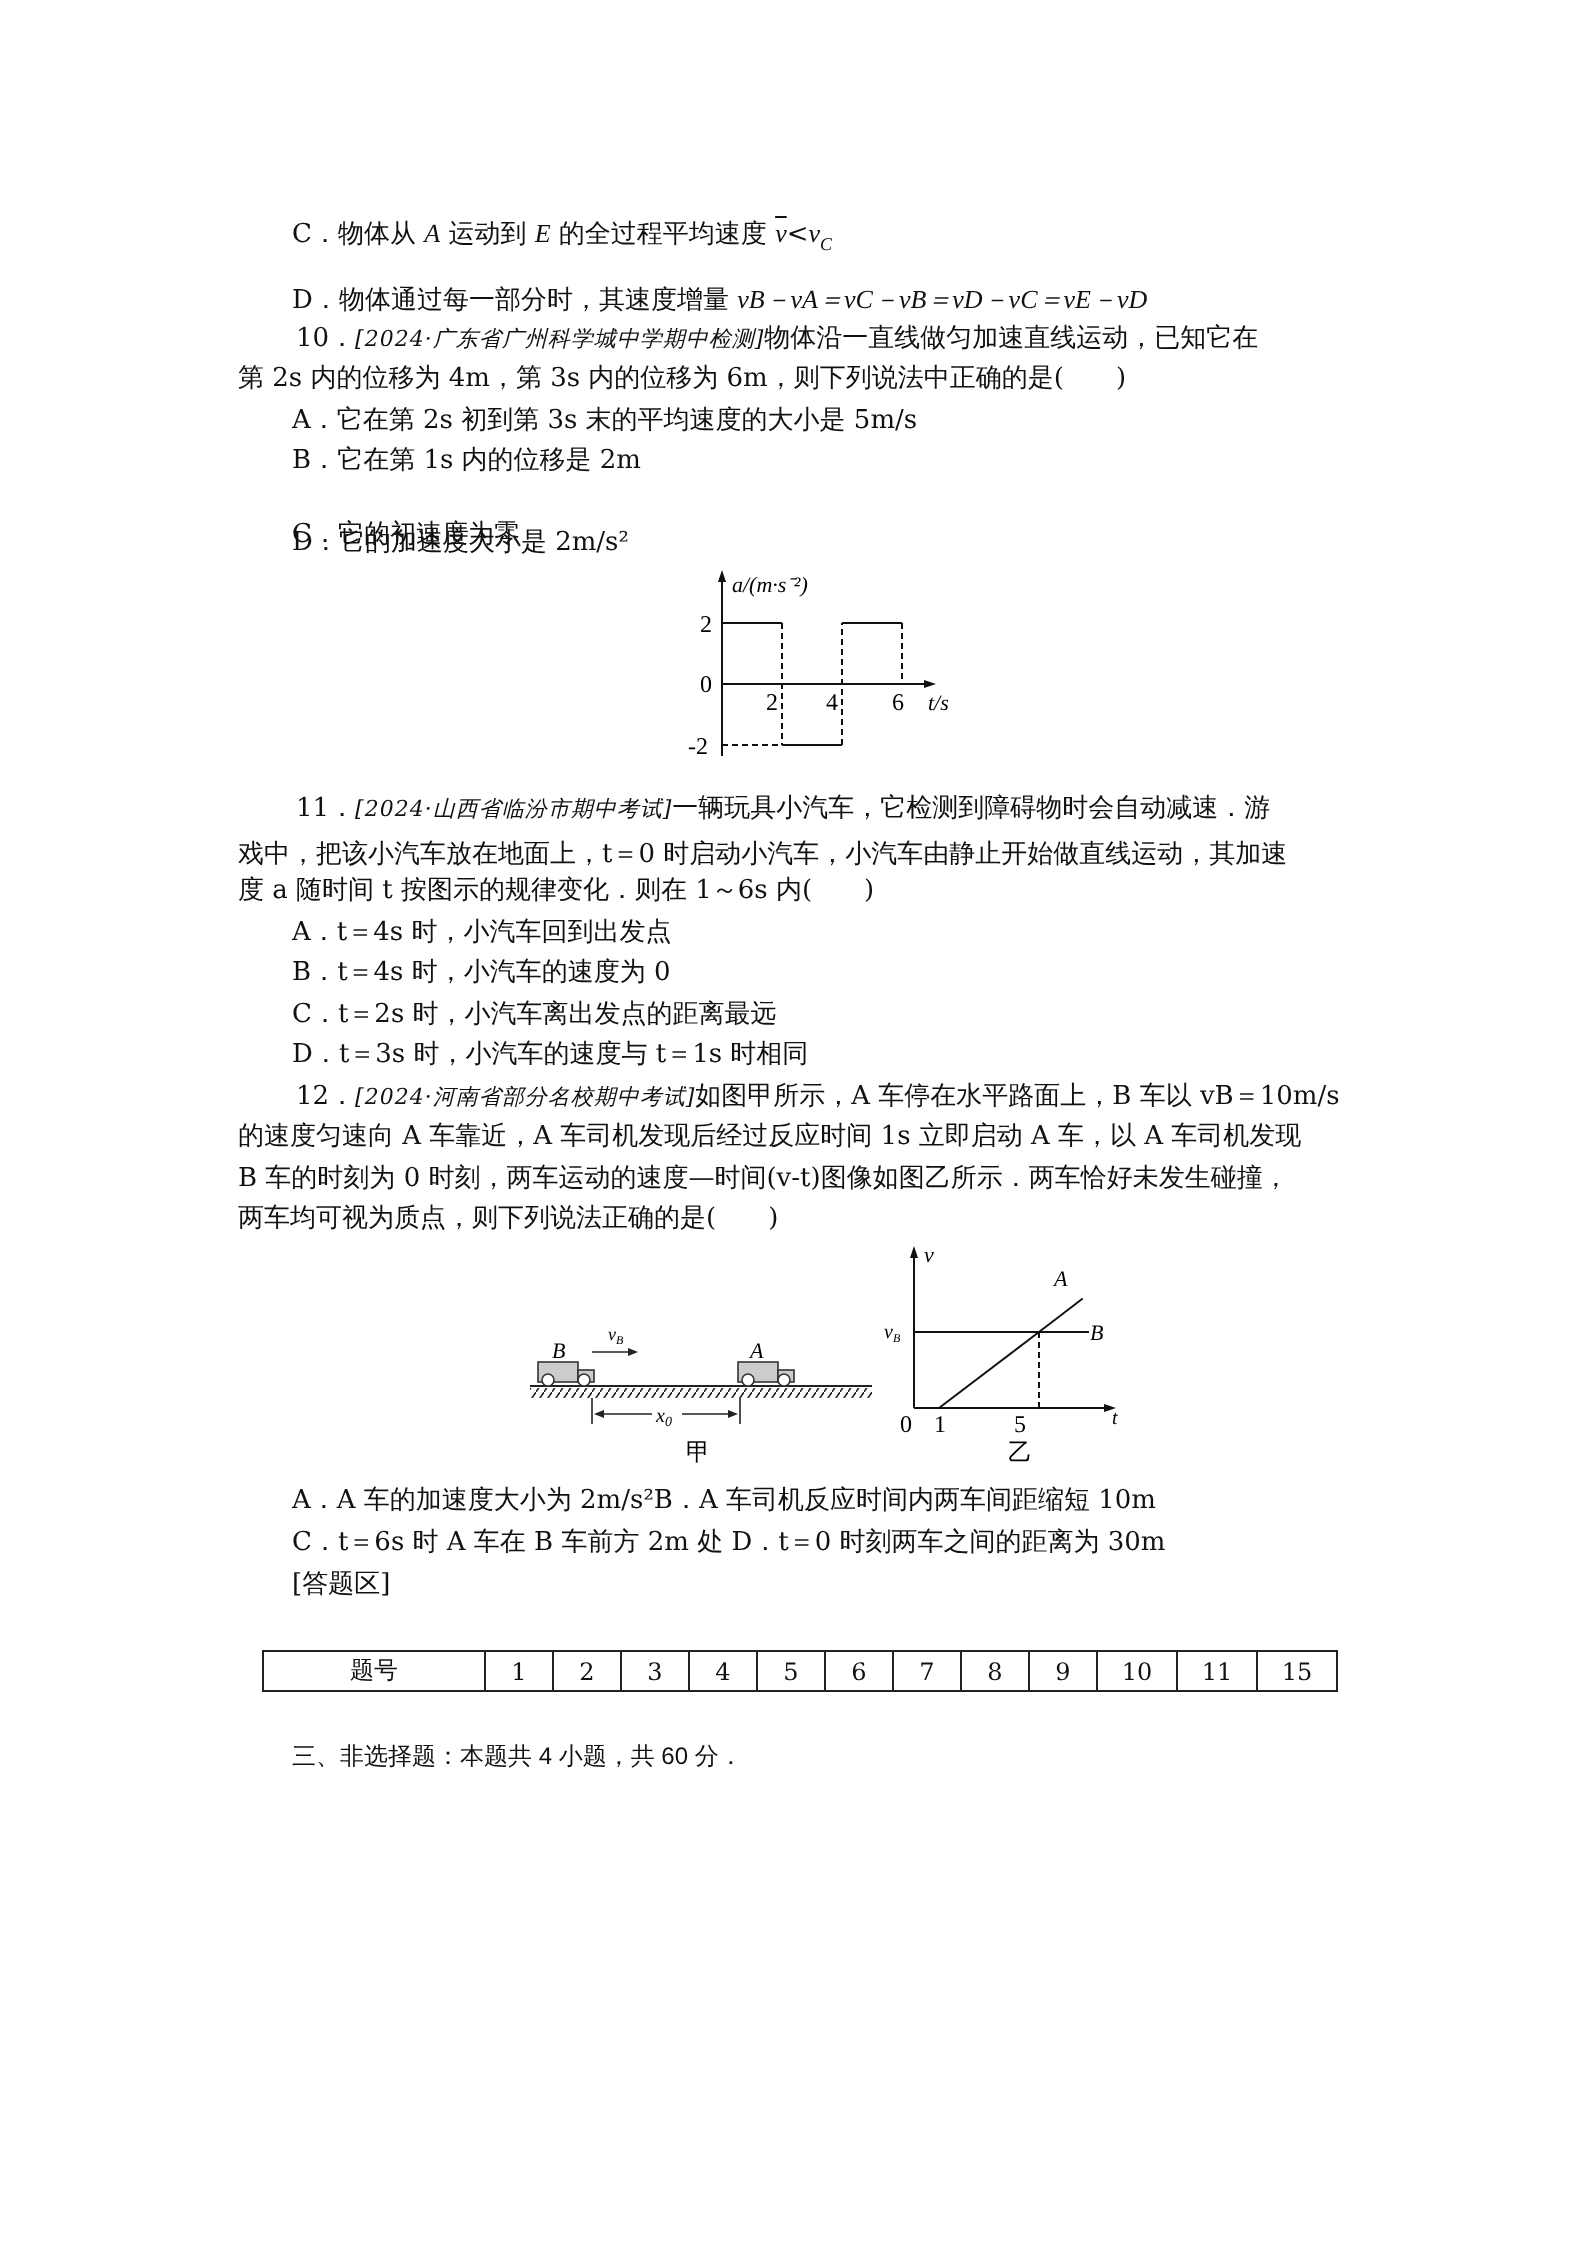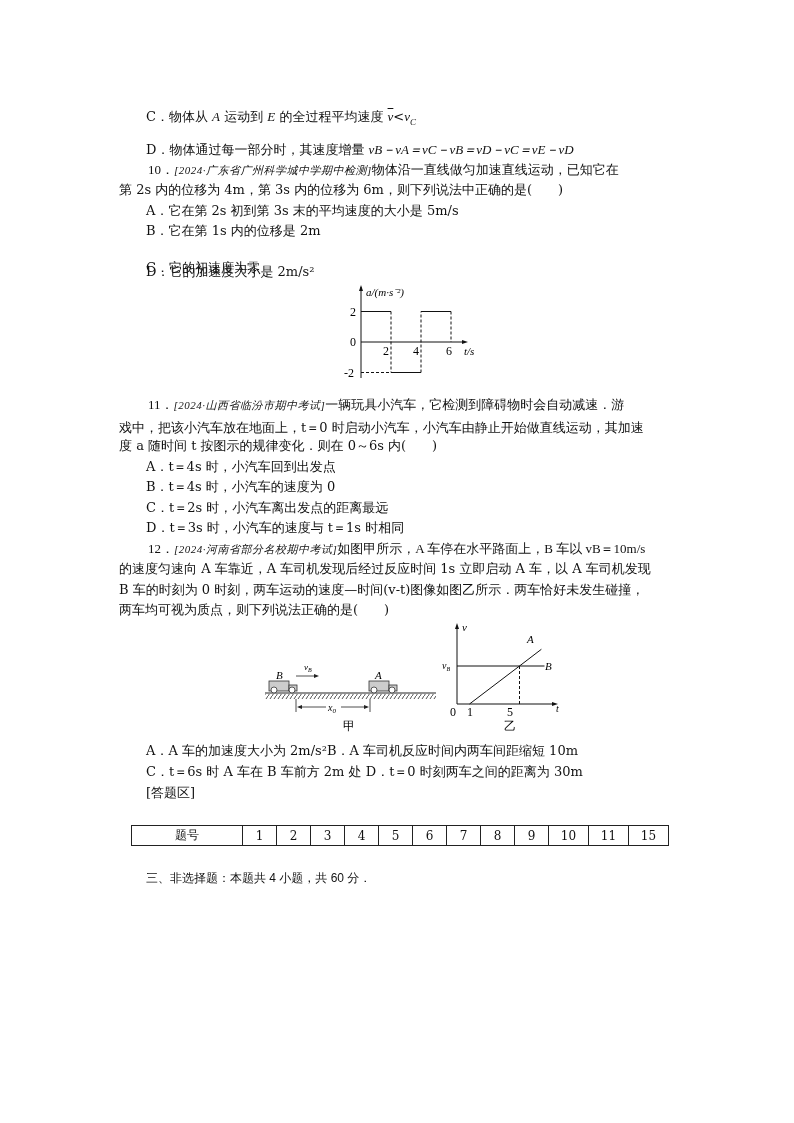--- a/index.html
+++ b/index.html
@@ -1,20 +1,20 @@
 <!DOCTYPE html>
 <html><head>
 <meta charset="utf-8">
 <style>
   html,body{margin:0;padding:0;background:#fff;}
   body{width:794px;height:1123px;position:relative;overflow:hidden;
        font-family:"DejaVu Serif","Liberation Serif",serif;color:#111;font-size:13px;}
   .ln{position:absolute;white-space:nowrap;line-height:16px;font-size:13px;}
   .opt{left:146px;}
-  .qn{left:148px;font-family:Liberation Serif, serif;}
+  .qn{left:148px;}
   .cont{left:119px;}
   i.v{font-family:"Liberation Serif",serif;font-style:italic;}
   .src{font-size:11px;font-style:italic;letter-spacing:0.5px;}
   sub,sup{font-size:9px;}
   svg text{font-family:"Liberation Serif",serif;}
   table.ans{position:absolute;left:131px;top:825px;border-collapse:collapse;font-size:12px;}
   table.ans td{border:1px solid #222;height:19px;text-align:center;padding:0;}
   table.ans td.h{width:110px;}
   table.ans td.c{width:33px;}
   table.ans td.w{width:39px;}
@@ -67,21 +67,21 @@
   <text id="at-yt2" x="344" y="377" font-size="12">-2</text>
   <text x="383" y="355" font-size="12">2</text>
   <text x="413" y="355" font-size="12">4</text>
   <text x="446" y="355" font-size="12">6</text>
 </svg>
 
 <div class="ln qn" style="top:397px">
   <span>11．</span><span class="src">[2024·山西省临汾市期中考试]</span><span>一辆玩具小汽车，它检测到障碍物时会自动减速．游</span>
 </div>
 <div class="ln cont" style="top:420px">戏中，把该小汽车放在地面上，t＝0 时启动小汽车，小汽车由静止开始做直线运动，其加速</div>
-<div class="ln cont" style="top:438px">度 a 随时间 t 按图示的规律变化．则在 0～6s 内(　　)</div>
+<div class="ln cont" style="top:438px">度 a 随时间 t 按图示的规律变化．则在 1～6s 内(　　)</div>
 <div class="ln opt" style="top:459px"><span>A．</span><span>t＝4s 时，小汽车回到出发点</span></div>
 <div class="ln opt" style="top:479px"><span>B．</span><span>t＝4s 时，小汽车的速度为 0</span></div>
 <div class="ln opt" style="top:500px"><span>C．</span><span>t＝2s 时，小汽车离出发点的距离最远</span></div>
 <div class="ln opt" style="top:520px"><span>D．</span><span>t＝3s 时，小汽车的速度与 t＝1s 时相同</span></div>
 
 <div class="ln qn" style="top:541px">
   <span>12．</span><span class="src">[2024·河南省部分名校期中考试]</span><span>如图甲所示，A 车停在水平路面上，B 车以 vB＝10m/s</span>
 </div>
 <div class="ln cont" style="top:561px">的速度匀速向 A 车靠近，A 车司机发现后经过反应时间 1s 立即启动 A 车，以 A 车司机发现</div>
 <div class="ln cont" style="top:582px">B 车的时刻为 0 时刻，两车运动的速度—时间(v-t)图像如图乙所示．两车恰好未发生碰撞，</div>

